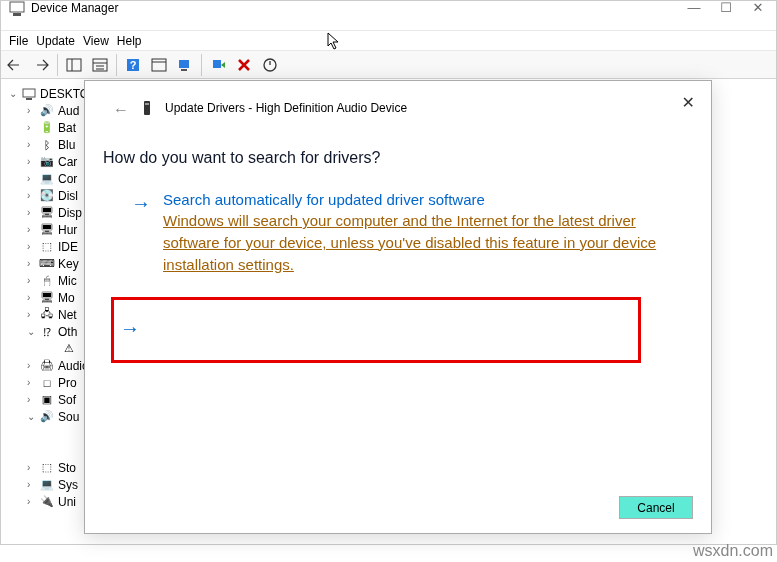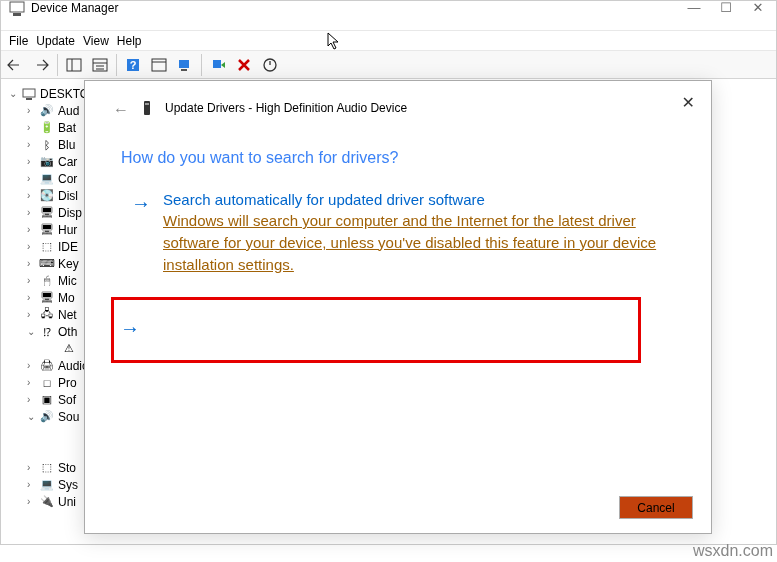--- a/index.html
+++ b/index.html
@@ -29,31 +29,31 @@
     .node-label { white-space: nowrap; }
     
     
     .dialog { position: absolute; left: 84px; top: 80px; width: 628px; height: 454px; background: #fff; border: 1px solid #aaa; box-shadow: 0 4px 20px rgba(0,0,0,.15); }
     .dialog-close { position: absolute; right: 16px; top: 12px; font-size: 16px; color: #333; cursor: default; }
     .dialog-header { display: flex; align-items: center; gap: 10px; padding: 18px 18px 0 28px; font-size: 12px; }
     .dialog-back { color: #888; font-size: 16px; }
     .dialog-dev-icon { width: 16px; height: 16px; }
     .dialog-title { font-size: 12px; color: #000; }
     
-    .dialog-heading { color: #3b82f6; font-size: 16px; padding: 32px 0 24px 36px; }
+    .dialog-heading { color: #0f172a; font-size: 16px; padding: 32px 0 24px 18px; }
     
     .option { margin: 0 36px 22px 46px; display: flex; gap: 12px; cursor: default; }
     .option.highlighted { border: 3px solid #e60000; padding: 16px 10px 24px 6px; margin: 0 70px 18px 26px; }
     .option .arrow { color: #0066cc; font-size: 20px; line-height: 20px; flex-shrink: 0; }
     .option-text { flex: 1; }
     .option-title { color: #0066cc; font-size: 15px; margin-bottom: 2px; }
     .option-desc { color: #a16207; font-size: 15px; line-height: 1.45; text-decoration: underline; }
     
     .dialog-buttons { position: absolute; right: 18px; bottom: 14px; }
-    .btn { min-width: 74px; height: 23px; font-size: 12px; background: #c2410c; border: 1px solid #adadad; padding: 0 16px; cursor: default; }
+    .btn { min-width: 74px; height: 23px; font-size: 12px; background: #5eead4; border: 1px solid #adadad; padding: 0 16px; cursor: default; }
     
     .cursor-arrow { position: absolute; left: 327px; top: 32px; font-size: 14px; color: #000; pointer-events: none; }
     .watermark { position: absolute; right: 4px; bottom: 2px; font-size: 16px; color: #888; }
     
     
     svg { display: block; }
   </style>
 </head>
 <body>
 

